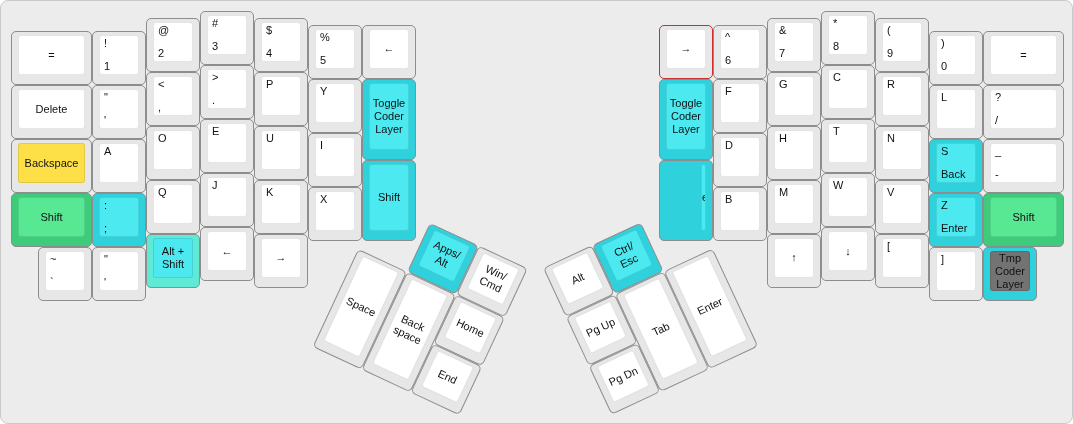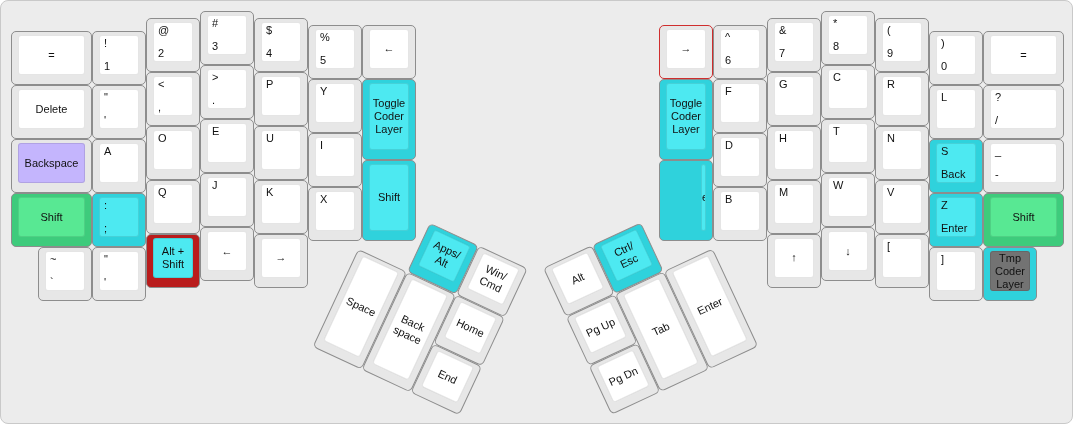--- a/index.html
+++ b/index.html
@@ -132,21 +132,21 @@
         </div>
       </div>
       <div class="key" style="left: 351px; top: 67.5px; width: 54px; height: 81px; background: rgb(47, 210, 220); border-color: rgb(141, 141, 141);">
         <div class="keytop center" style="background: rgb(77, 233, 241);">
           <div class="klabel">Toggle</div>
           <div class="klabel">Coder</div>
           <div class="klabel">Layer</div>
         </div>
       </div>
       <div class="key" style="left: 0px; top: 128.25px; width: 81px; height: 54px; background: rgb(231, 231, 231); border-color: rgb(141, 141, 141);">
-        <div class="keytop center" style="background: #c4b5fd;">
+        <div class="keytop center" style="background: #fde047;">
           <div class="klabel">Backspace</div>
         </div>
       </div>
       <div class="key" style="left: 81px; top: 128.25px; width: 54px; height: 54px; background: rgb(231, 231, 231); border-color: rgb(141, 141, 141);">
         <div class="keytop left" style="background: rgb(255, 255, 255);">
           <div class="klabel">A</div>
         </div>
       </div>
       <div class="key" style="left: 135px; top: 114.75px; width: 54px; height: 54px; background: rgb(231, 231, 231); border-color: rgb(141, 141, 141);">
         <div class="keytop left" style="background: rgb(255, 255, 255);">
@@ -209,21 +209,21 @@
           <div class="klabel">~</div>
           <div class="klabel">`</div>
         </div>
       </div>
       <div class="key" style="left: 81px; top: 236.25px; width: 54px; height: 54px; background: rgb(231, 231, 231); border-color: rgb(141, 141, 141);">
         <div class="keytop left" style="background: rgb(255, 255, 255);">
           <div class="klabel">"</div>
           <div class="klabel">'</div>
         </div>
       </div>
-      <div class="key" style="left: 135px; top: 222.75px; width: 54px; height: 54px; background: #b91c1c; border-color: rgb(141, 141, 141);">
+      <div class="key" style="left: 135px; top: 222.75px; width: 54px; height: 54px; background: #5eead4; border-color: rgb(141, 141, 141);">
         <div class="keytop center" style="background: rgb(77, 233, 241);">
           <div class="klabel">Alt +</div>
           <div class="klabel">Shift</div>
         </div>
       </div>
       <div class="key" style="left: 189px; top: 216px; width: 54px; height: 54px; background: rgb(231, 231, 231); border-color: rgb(141, 141, 141);">
         <div class="keytop center" style="background: rgb(255, 255, 255);">
           <div class="klabel">←</div>
         </div>
       </div>

